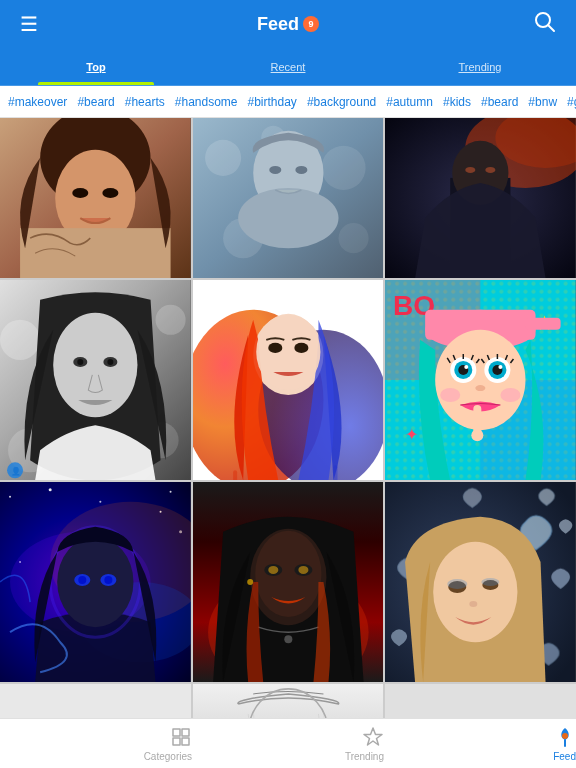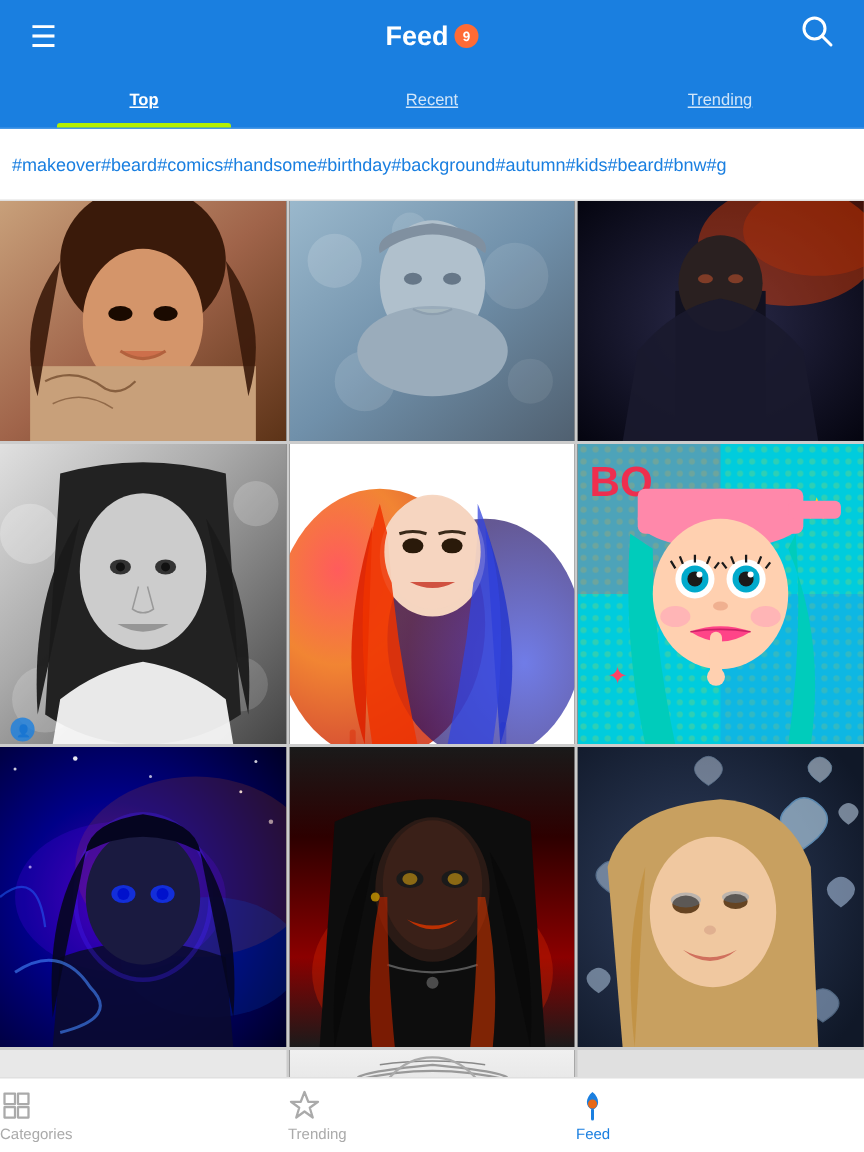--- a/index.html
+++ b/index.html
@@ -84,24 +84,25 @@
       left: 20%;
       width: 60%;
       height: 3px;
       background: #b4f000;
       border-radius: 2px 2px 0 0;
     }
 
     
     .hashtag-bar {
       background: white;
-      height: 48px;
+      height: 32px;
       display: flex;
       align-items: center;
       padding: 0 8px;
+      gap: 10px;
       overflow: hidden;
       border-bottom: 1px solid #e0e0e0;
     }
     .hashtag {
       color: #1a7fe0;
       font-size: 12px;
       white-space: nowrap;
       cursor: pointer;
     }
 
@@ -129,21 +130,21 @@
       height: 50px;
       background: white;
       border-top: 1px solid #e0e0e0;
       display: flex;
       align-items: center;
     }
     .nav-item {
       flex: 1;
       display: flex;
       flex-direction: column;
-      align-items: flex-start;
+      align-items: flex-end;
       justify-content: center;
       cursor: pointer;
       gap: 3px;
     }
     .nav-label {
       font-size: 10px;
       color: #aaa;
     }
     .nav-label.active {
       color: #1a7fe0;
@@ -176,21 +177,21 @@
     <span>Recent</span>
   </div>
   <div class="tab">
     <span>Trending</span>
   </div>
 </div>
 
 <div class="hashtag-bar">
   <span class="hashtag">#makeover</span>
   <span class="hashtag">#beard</span>
-  <span class="hashtag">#comics</span>
+  <span class="hashtag">#hearts</span>
   <span class="hashtag">#handsome</span>
   <span class="hashtag">#birthday</span>
   <span class="hashtag">#background</span>
   <span class="hashtag">#autumn</span>
   <span class="hashtag">#kids</span>
   <span class="hashtag">#beard</span>
   <span class="hashtag">#bnw</span>
   <span class="hashtag">#g</span>
 </div>
 

